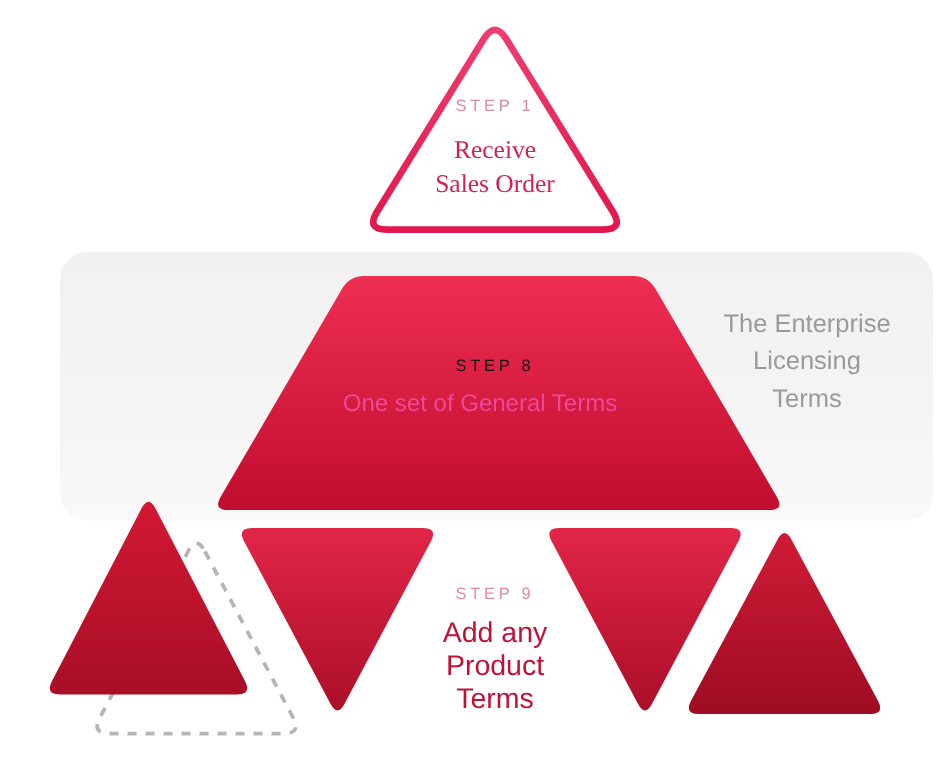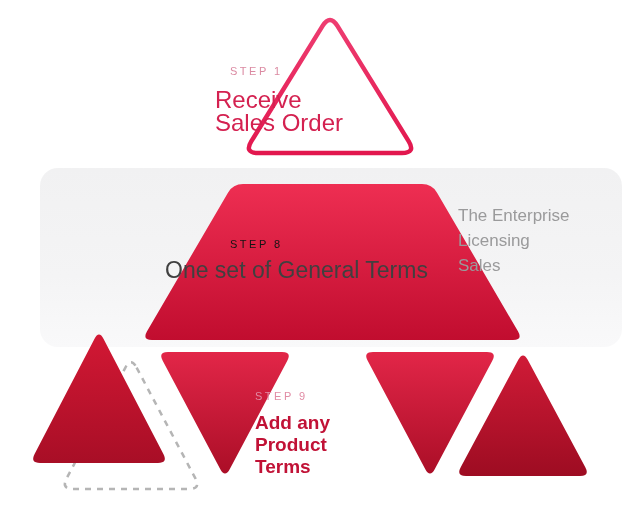--- a/index.html
+++ b/index.html
@@ -26,34 +26,35 @@
   }
   svg.layer {
     position: absolute;
     left: 0;
     top: 0;
     width: 625px;
     height: 522px;
   }
   .txt {
     position: absolute;
+    text-align: center;
     white-space: pre-line;
   }
   .eyebrow {
     font-size: 11px;
     letter-spacing: 2.5px;
     font-weight: 400;
   }
   .step1-eyebrow { left: 230px; top: 65px; width: 200px; color: #db8aa2; }
-  .step1-title   { left: 215px; top: 88px; width: 230px; font-size: 24px; line-height: 23px; color: #d42150; }
+  .step1-title   { left: 215px; top: 88px; width: 230px; font-size: 17px; line-height: 23px; color: #d42150; font-family: Liberation Serif, serif; }
   .step2-eyebrow { left: 230px; top: 238px; width: 200px; color: #141414; }
-  .step2-title   { left: 165px; top: 258px; width: 330px; font-size: 23px; line-height: 24px; color: #404040; }
+  .step2-title   { left: 155px; top: 258px; width: 330px; font-size: 16px; line-height: 24px; color: #ec4899; }
   .side-note     { left: 458px; top: 203px; width: 160px; font-size: 17px; line-height: 25px; color: #9a9a9b; }
   .step3-eyebrow { left: 255px; top: 390px; width: 150px; color: #e18ba4; }
-  .step3-title   { left: 255px; top: 412px; width: 150px; font-size: 19px; line-height: 22px; color: #c11236; font-weight: bold; }
+  .step3-title   { left: 255px; top: 412px; width: 150px; font-size: 19px; line-height: 22px; color: #c11236; }
 </style>
 </head>
 <body>
 
 <div class="stage">
 
   <div class="panel"></div>
 
   <svg class="layer" viewBox="0 0 625 522">
     <defs>
@@ -96,20 +97,20 @@
 
   <div class="txt eyebrow step1-eyebrow">STEP 1</div>
   <div class="txt step1-title">Receive
 Sales Order</div>
 
   <div class="txt eyebrow step2-eyebrow">STEP 8</div>
   <div class="txt step2-title">One set of General Terms</div>
 
   <div class="txt side-note">The Enterprise
 Licensing
-Sales</div>
+Terms</div>
 
   <div class="txt eyebrow step3-eyebrow">STEP 9</div>
   <div class="txt step3-title">Add any
 Product
 Terms</div>
 
 </div>
 
 </body></html>

